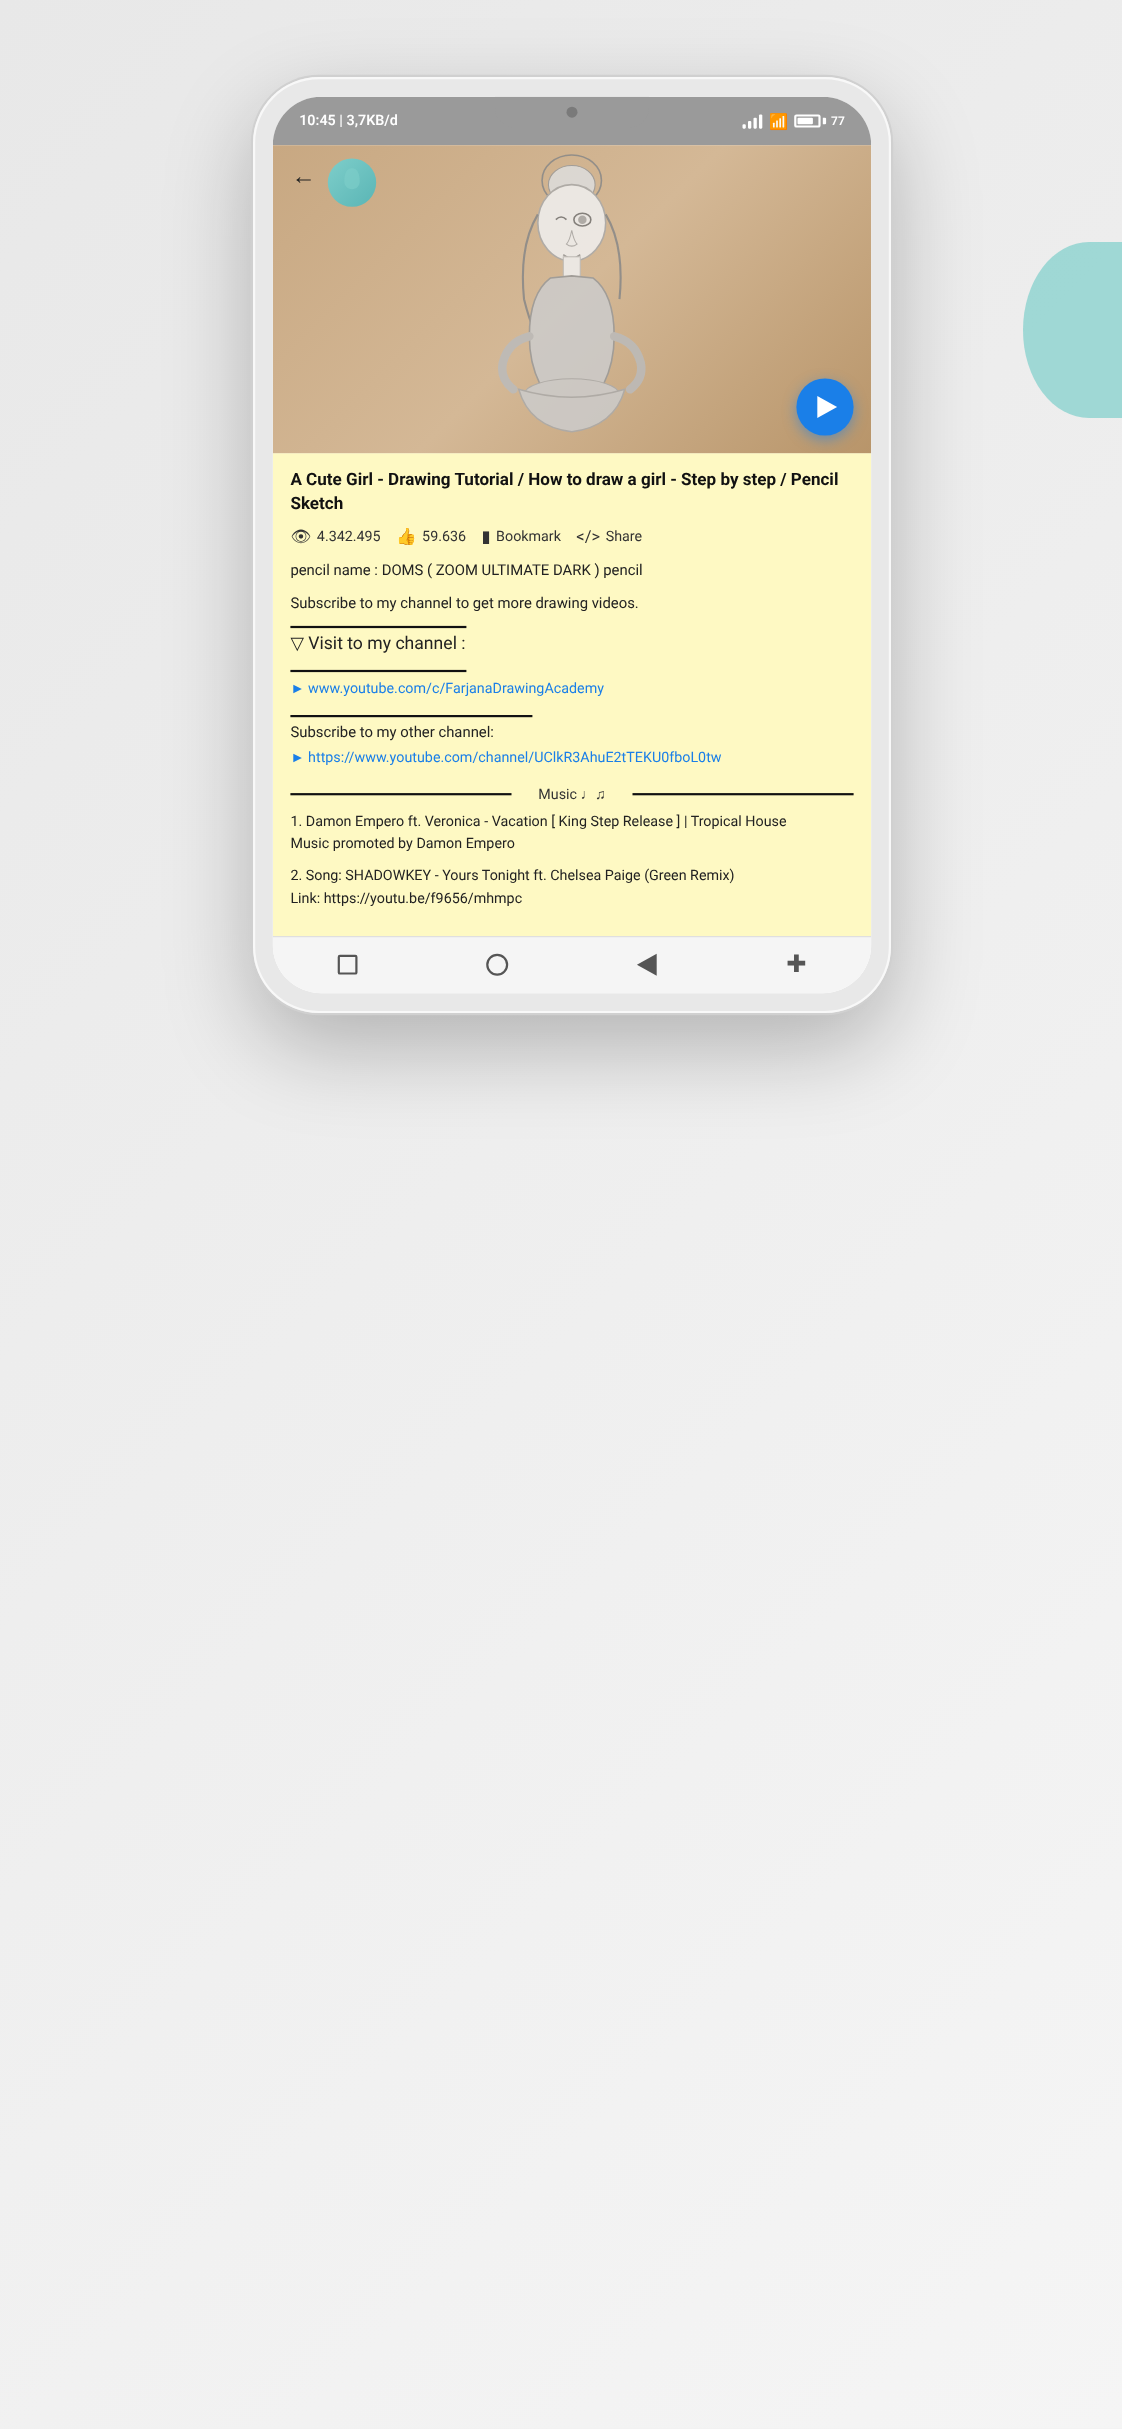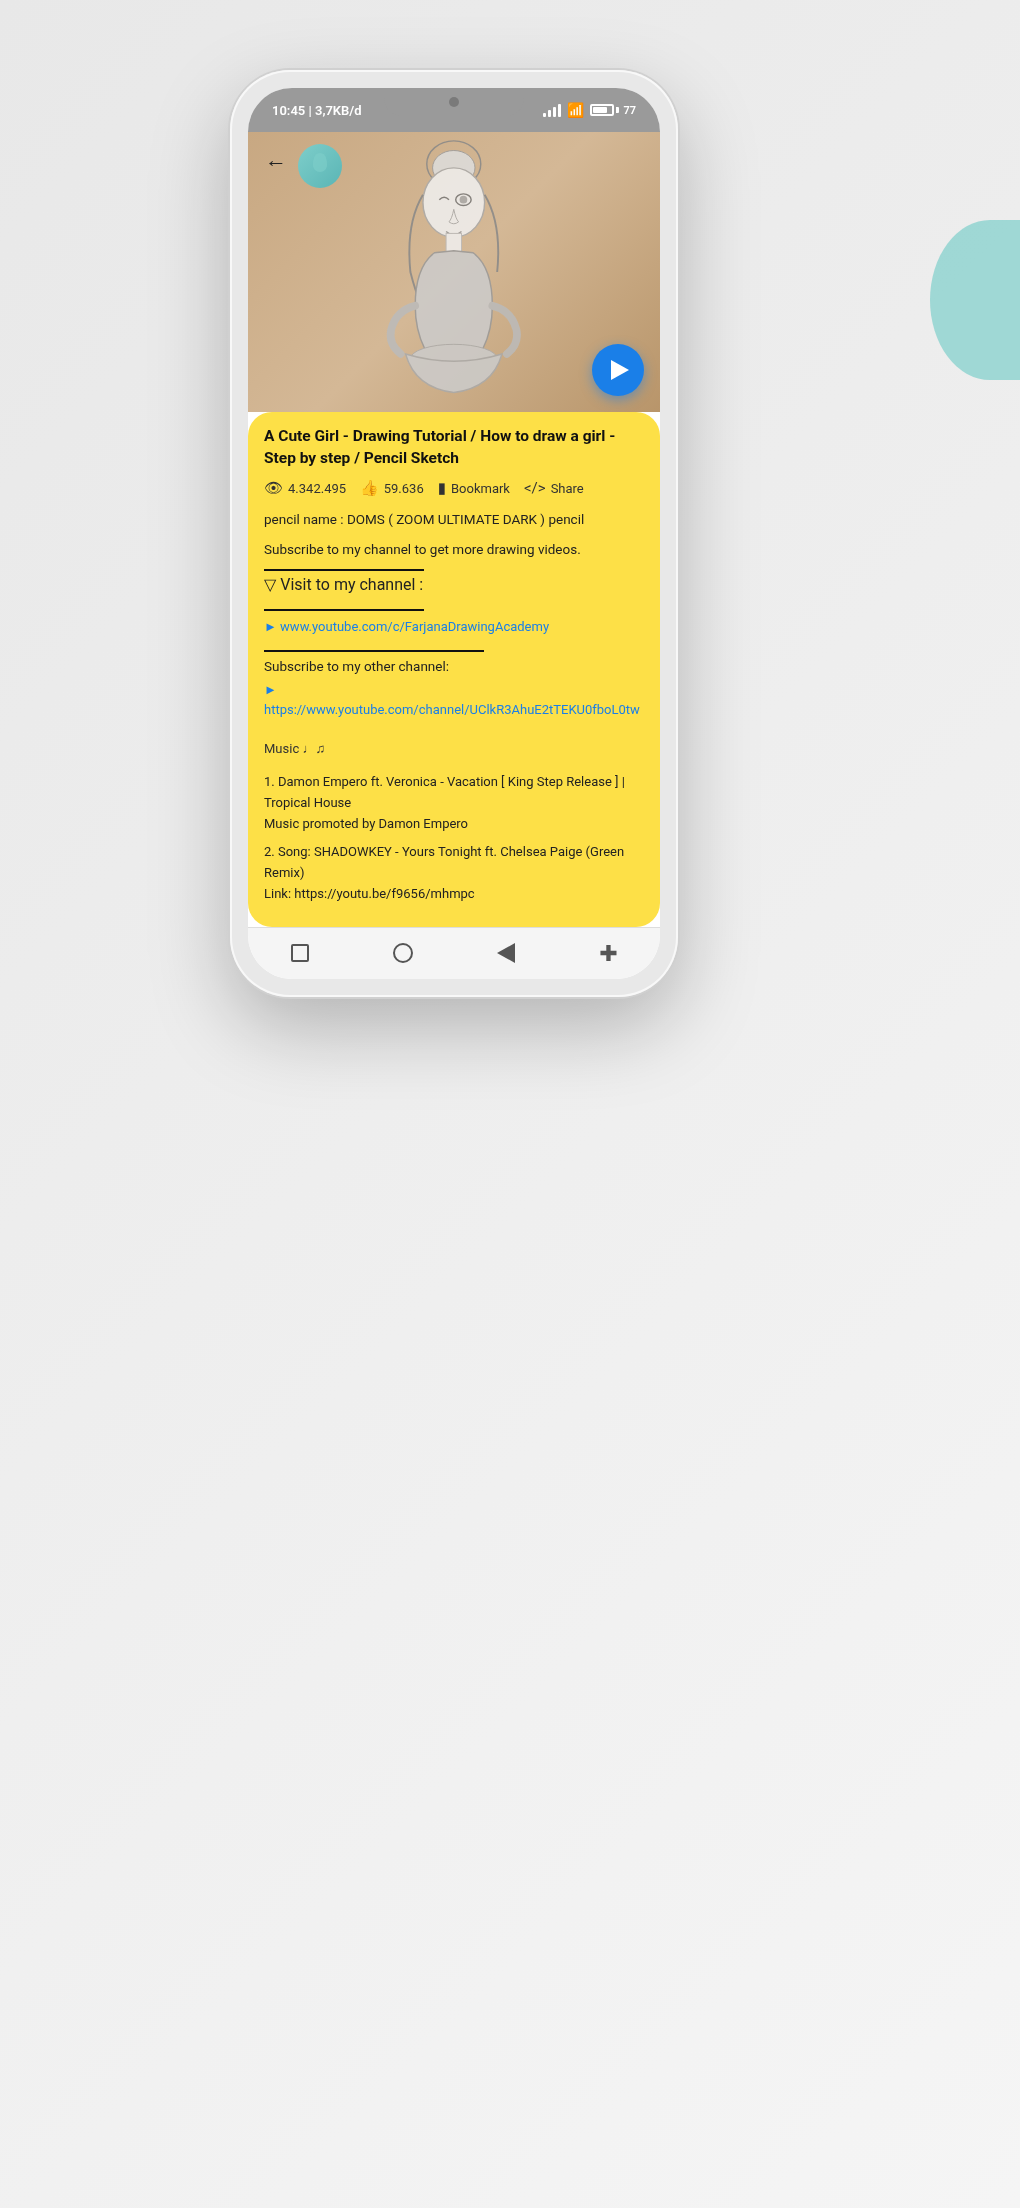--- a/index.html
+++ b/index.html
@@ -39,21 +39,21 @@
 
     
     .phone-wrapper {
       position: relative;
       z-index: 3;
       margin-top: 70px;
       width: 560px;
     }
 
     .phone-frame {
-      width: 448px;
+      width: 580px;
       background: #e8e8e8;
       border-radius: 60px;
       padding: 18px;
       box-shadow:
         0 0 0 2px #d0d0d0,
         0 30px 80px rgba(0,0,0,0.25),
         inset 0 0 0 2px #f8f8f8;
       position: relative;
     }
 
@@ -234,22 +234,21 @@
       height: 0;
       border-top: 10px solid transparent;
       border-bottom: 10px solid transparent;
       border-left: 18px solid #fff;
       margin-left: 3px;
     }
 
     
     .content {
       padding: 14px 16px;
-      background: #fde047;
-      border-radius: 24px;
+      background: #fef9c3;
     }
 
     .video-title {
       font-size: 15.5px;
       font-weight: 700;
       color: #111;
       line-height: 1.4;
       margin-bottom: 10px;
     }
 
@@ -289,23 +288,23 @@
     }
 
     .subscribe-text {
       font-size: 13.5px;
       color: #222;
       margin: 6px 0;
     }
 
     .music-section {
       display: flex;
+      align-items: center;
       margin: 14px 0 8px;
-      gap: 8px;
-      flex-direction: column;
+      gap: 24px;
     }
 
     .music-line {
       flex: 1;
       height: 2px;
       background: #111;
     }
 
     .music-label {
       font-size: 13px;

